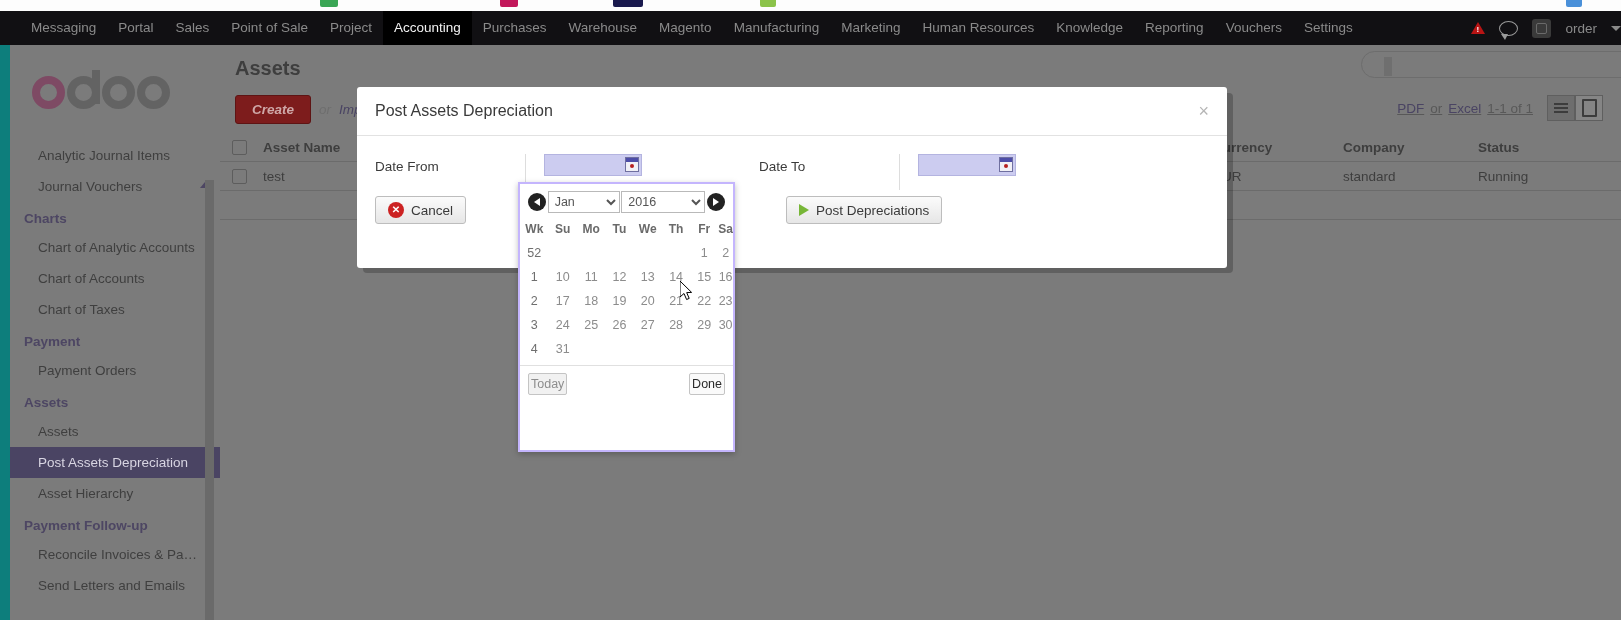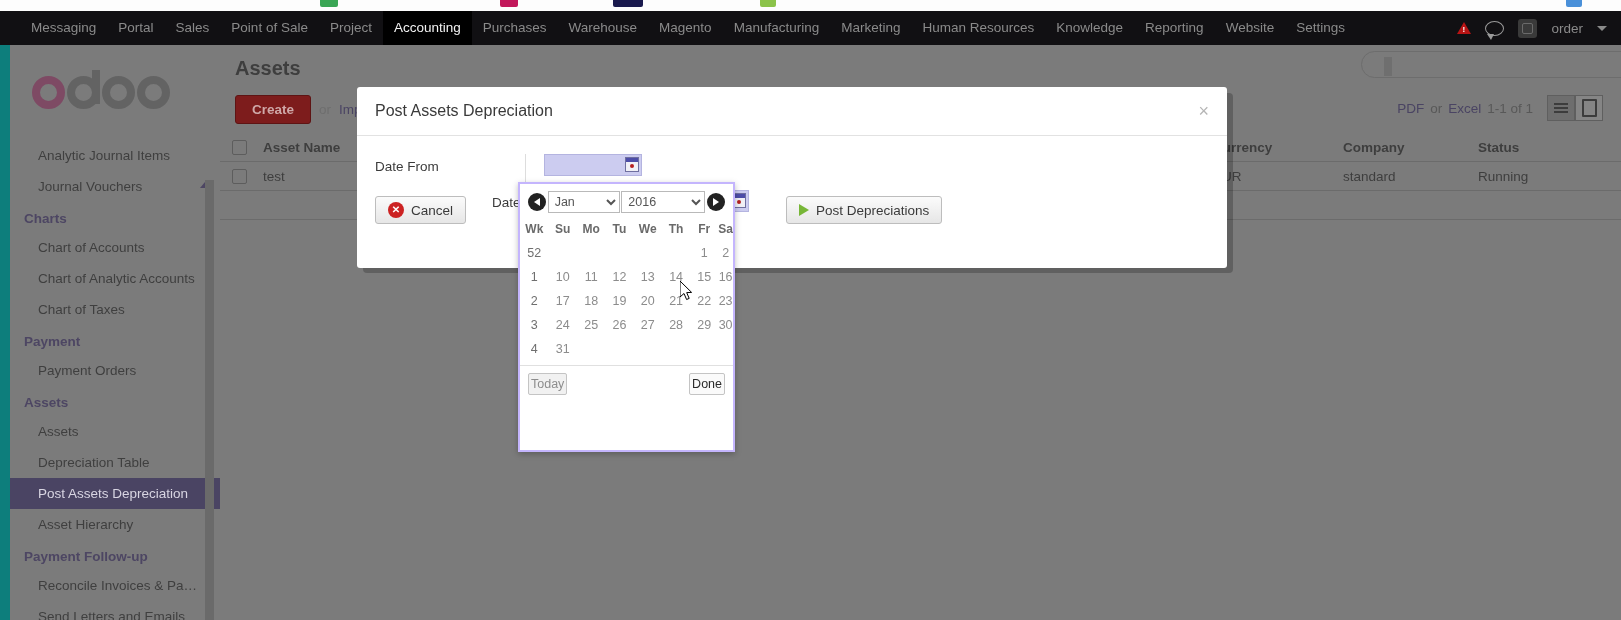--- a/index.html
+++ b/index.html
@@ -9,21 +9,21 @@
     background:#ffffff;position:relative;
   }
   
   #browser-sliver{position:absolute;left:0;top:0;width:1621px;height:11px;background:#fdfdfd;border-bottom:1px solid #d9d9d9;}
   #browser-sliver .bm{position:absolute;top:0;height:7px;border-radius:0 0 2px 2px;}
   
   #topbar{position:absolute;left:0;top:11px;width:1621px;height:34px;background:#111013;display:flex;align-items:center;}
   #topbar .menu{display:flex;align-items:center;height:44px;padding-left:20px;}
   #topbar .mi{color:#8a8a8a;font-size:13.5px;padding:0 11px;line-height:34px;height:34px;white-space:nowrap;cursor:pointer;}
   #topbar .mi.active{color:#f2f2f2;background:#000000;}
-  #topbar .right{margin-left:auto;display:flex;align-items:center;padding-right:14px;gap:14px;}
+  #topbar .right{margin-left:auto;display:flex;align-items:center;gap:14px;}
   .warn-tri{width:0;height:0;border-left:7px solid transparent;border-right:7px solid transparent;border-bottom:12px solid #b81414;position:relative;}
   .warn-tri::after{content:"!";position:absolute;left:-2px;top:3px;color:#fff;font-size:8px;font-weight:bold;}
   .chat-ic{width:17px;height:13px;border:1.6px solid #9a9a9a;border-radius:50%;position:relative;}
   .chat-ic::after{content:"";position:absolute;left:1px;bottom:-5px;width:0;height:0;border-left:4px solid transparent;border-right:3px solid transparent;border-top:6px solid #9a9a9a;}
   .avatar-sq{width:19px;height:19px;background:#3a3a3a;border-radius:3px;display:flex;align-items:center;justify-content:center;}
   .avatar-sq i{display:block;width:9px;height:9px;border:1.6px solid #6a6a6a;border-radius:2px;}
   #topbar .uname{color:#8a8a8a;font-size:13.5px;}
   .caret-dn{width:0;height:0;border-left:5px solid transparent;border-right:5px solid transparent;border-top:5px solid #8a8a8a;}
   
   #page{position:absolute;left:0;top:45px;width:1621px;height:575px;background:#ffffff;}
@@ -41,25 +41,25 @@
   .sb-item{color:#3f3f3f;font-size:13.5px;padding:8px 0 8px 28px;position:relative;white-space:nowrap;overflow:hidden;text-overflow:ellipsis;cursor:pointer;}
   .sb-item.sel{background:#4a4463;color:#d8d5e2;}
   .sb-collapse{position:absolute;right:10px;top:11px;width:0;height:0;border-left:5px solid transparent;border-right:5px solid transparent;border-bottom:6px solid #4d4663;}
   #sb-scroll{position:absolute;left:205px;top:135px;width:9px;height:440px;background:#6a6a6a;}
   
   #main{position:absolute;left:220px;top:0;right:0;height:575px;background:#7b7b7b;}
   .search-row{position:absolute;left:1125px;top:4px;width:400px;height:28px;}
   .search-box{position:absolute;left:16px;top:2px;width:370px;height:25px;border:1px solid #6d6d6d;border-radius:14px;background:#7b7b7b;}
   .search-cursor{position:absolute;left:22px;top:5px;width:8px;height:19px;background:#6f6f6f;}
   .page-title{position:absolute;left:15px;top:12px;font-size:20px;font-weight:bold;color:#3e3e3e;}
-  .ctrl-row{position:absolute;left:15px;top:50px;display:flex;align-items:center;gap:8px;}
+  .ctrl-row{position:absolute;left:15px;top:50px;display:flex;align-items:center;gap:8px;font-style:italic;}
   .btn-create{background:#7d1c1c;color:#cfa8a8;font-size:13.5px;font-weight:bold;padding:6px 16px;border-radius:3px;border:1px solid #5e1414;cursor:pointer;}
   .or-txt{color:#6e6e6e;font-size:13.5px;}
   .imp-link{color:#4a4463;font-size:13.5px;cursor:pointer;}
-  .exp-row{position:absolute;right:18px;top:50px;display:flex;align-items:center;gap:6px;font-size:13.5px;color:#585858;}
+  .exp-row{position:absolute;right:18px;top:50px;display:flex;align-items:center;gap:6px;font-size:13.5px;color:#585858;text-decoration:underline;}
   .exp-link{color:#4a4463;cursor:pointer;}
   .view-btns{display:flex;margin-left:8px;}
   .vb{width:26px;height:24px;border:1px solid #5f5f5f;background:#6e6e6e;display:flex;align-items:center;justify-content:center;cursor:pointer;}
   .vb.second{background:#858585;}
   .vb .lines{width:14px;height:10px;display:flex;flex-direction:column;justify-content:space-between;}
   .vb .lines span{display:block;height:2px;background:#3c3c3c;}
   .vb .card{width:11px;height:14px;border:2px solid #3c3c3c;border-radius:1px;}
   
   .ltable{position:absolute;left:0;top:88px;right:0;}
   .lrow{display:flex;align-items:center;height:28px;border-bottom:1px solid #6b6b6b;padding-left:12px;}
@@ -71,21 +71,21 @@
   .c-cur{width:130px;}
   .c-comp{width:135px;}
   .c-stat{width:120px;}
   
   #modal-shadow{position:absolute;left:363px;top:48px;width:870px;height:180px;background:rgba(0,0,0,0.22);border-radius:4px;}
   #modal{position:absolute;left:357px;top:42px;width:870px;height:181px;background:#ffffff;border-radius:3px;}
   #modal .m-head{height:48px;border-bottom:1px solid #e2e2e2;display:flex;align-items:center;padding:0 18px;position:relative;}
   #modal .m-title{font-size:16px;color:#3a3a3a;}
   #modal .m-close{position:absolute;right:18px;top:15px;color:#b6b6b6;font-size:18px;cursor:pointer;line-height:1;}
   #modal .m-body{padding:18px 18px 0 18px;position:relative;height:110px;}
-  .fgrid{display:flex;flex-direction:column;}
+  .fgrid{display:flex;}
   .fcol{display:flex;align-items:flex-start;}
   .flabel{font-size:13.5px;color:#3b3b3b;padding-top:5px;width:150px;}
   .fsep{width:1px;height:36px;background:#dddddd;margin-right:18px;}
   .dateinput{width:96px;height:20px;background:#ccccf0;border:1px solid #b4b4e0;position:relative;cursor:text;}
   .cal-ic{position:absolute;right:2px;top:2px;width:14px;height:15px;background:#f0f0f6;border:1px solid #6f6fa0;box-sizing:border-box;}
   .cal-ic::before{content:"";position:absolute;left:0;top:0;right:0;height:4px;background:#4d4da8;}
   .cal-ic::after{content:"";position:absolute;left:4px;top:6px;width:4px;height:4px;background:#b52020;border-radius:50%;}
   .btn-row{position:absolute;left:18px;top:60px;display:flex;width:820px;}
   .gbtn{background:linear-gradient(#fbfbfb,#e6e6e6);border:1px solid #bdbdbd;border-radius:3px;padding:5px 12px;font-size:13.5px;color:#3a3a3a;display:inline-flex;align-items:center;gap:7px;cursor:pointer;}
   .x-ic{width:16px;height:16px;border-radius:50%;background:#cc2222;color:#fff;font-size:10px;font-weight:bold;display:flex;align-items:center;justify-content:center;line-height:1;}
@@ -129,21 +129,21 @@
       <div class="mi">Project</div>
       <div class="mi active">Accounting</div>
       <div class="mi">Purchases</div>
       <div class="mi">Warehouse</div>
       <div class="mi">Magento</div>
       <div class="mi">Manufacturing</div>
       <div class="mi">Marketing</div>
       <div class="mi">Human Resources</div>
       <div class="mi">Knowledge</div>
       <div class="mi">Reporting</div>
-      <div class="mi">Website</div>
+      <div class="mi">Vouchers</div>
       <div class="mi">Settings</div>
     </div>
   <div class="right">
     <div class="warn-tri"></div>
     <div class="chat-ic"></div>
     <div class="avatar-sq">
         <i></i>
       </div>
     <div class="uname">order</div>
     <div class="caret-dn"></div>
@@ -159,28 +159,27 @@
         <div class="oring first"></div>
         <div class="dstem"></div>
         <div class="oring"></div>
         <div class="oring"></div>
       </div>
     </div>
     <div id="sb-groups">
         <div class="sb-item"><span>Analytic Journal Items</span></div>
         <div class="sb-item"><span>Journal Vouchers</span><span class="sb-collapse"></span></div>
         <div class="sb-sec">Charts</div>
+        <div class="sb-item"><span>Chart of Analytic Accounts</span></div>
         <div class="sb-item"><span>Chart of Accounts</span></div>
-        <div class="sb-item"><span>Chart of Analytic Accounts</span></div>
         <div class="sb-item"><span>Chart of Taxes</span></div>
         <div class="sb-sec">Payment</div>
         <div class="sb-item"><span>Payment Orders</span></div>
         <div class="sb-sec">Assets</div>
         <div class="sb-item"><span>Assets</span></div>
-        <div class="sb-item"><span>Depreciation Table</span></div>
         <div class="sb-item sel"><span>Post Assets Depreciation</span></div>
         <div class="sb-item"><span>Asset Hierarchy</span></div>
         <div class="sb-sec">Payment Follow-up</div>
         <div class="sb-item"><span>Reconcile Invoices &amp; Pa…</span></div>
         <div class="sb-item"><span>Send Letters and Emails</span></div>
       </div>
   </div>
   <div id="sb-scroll"></div>
 
   <div id="main">

